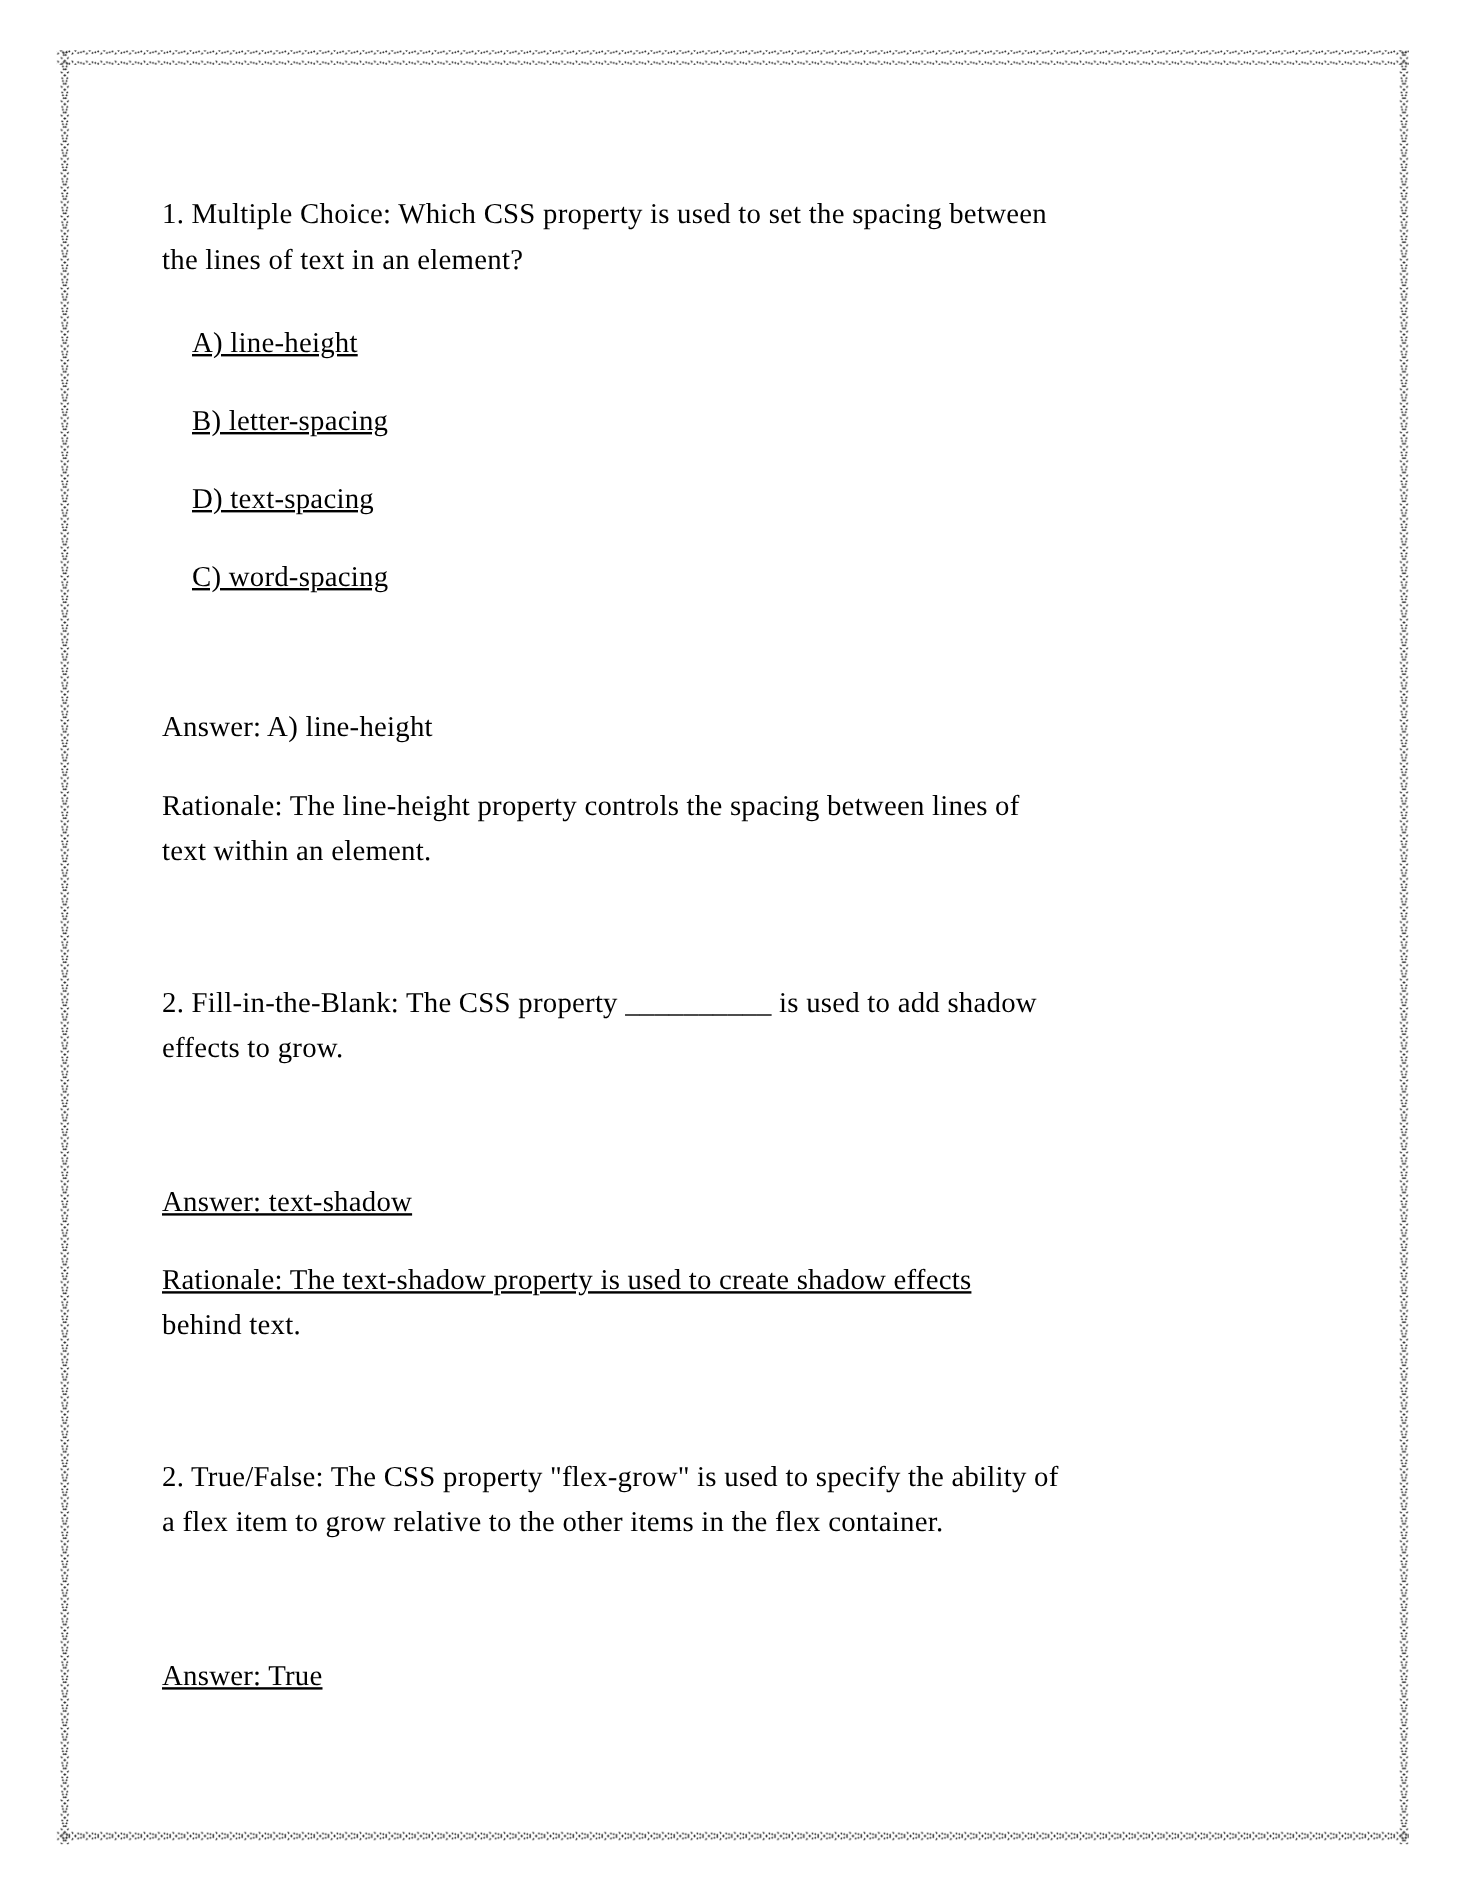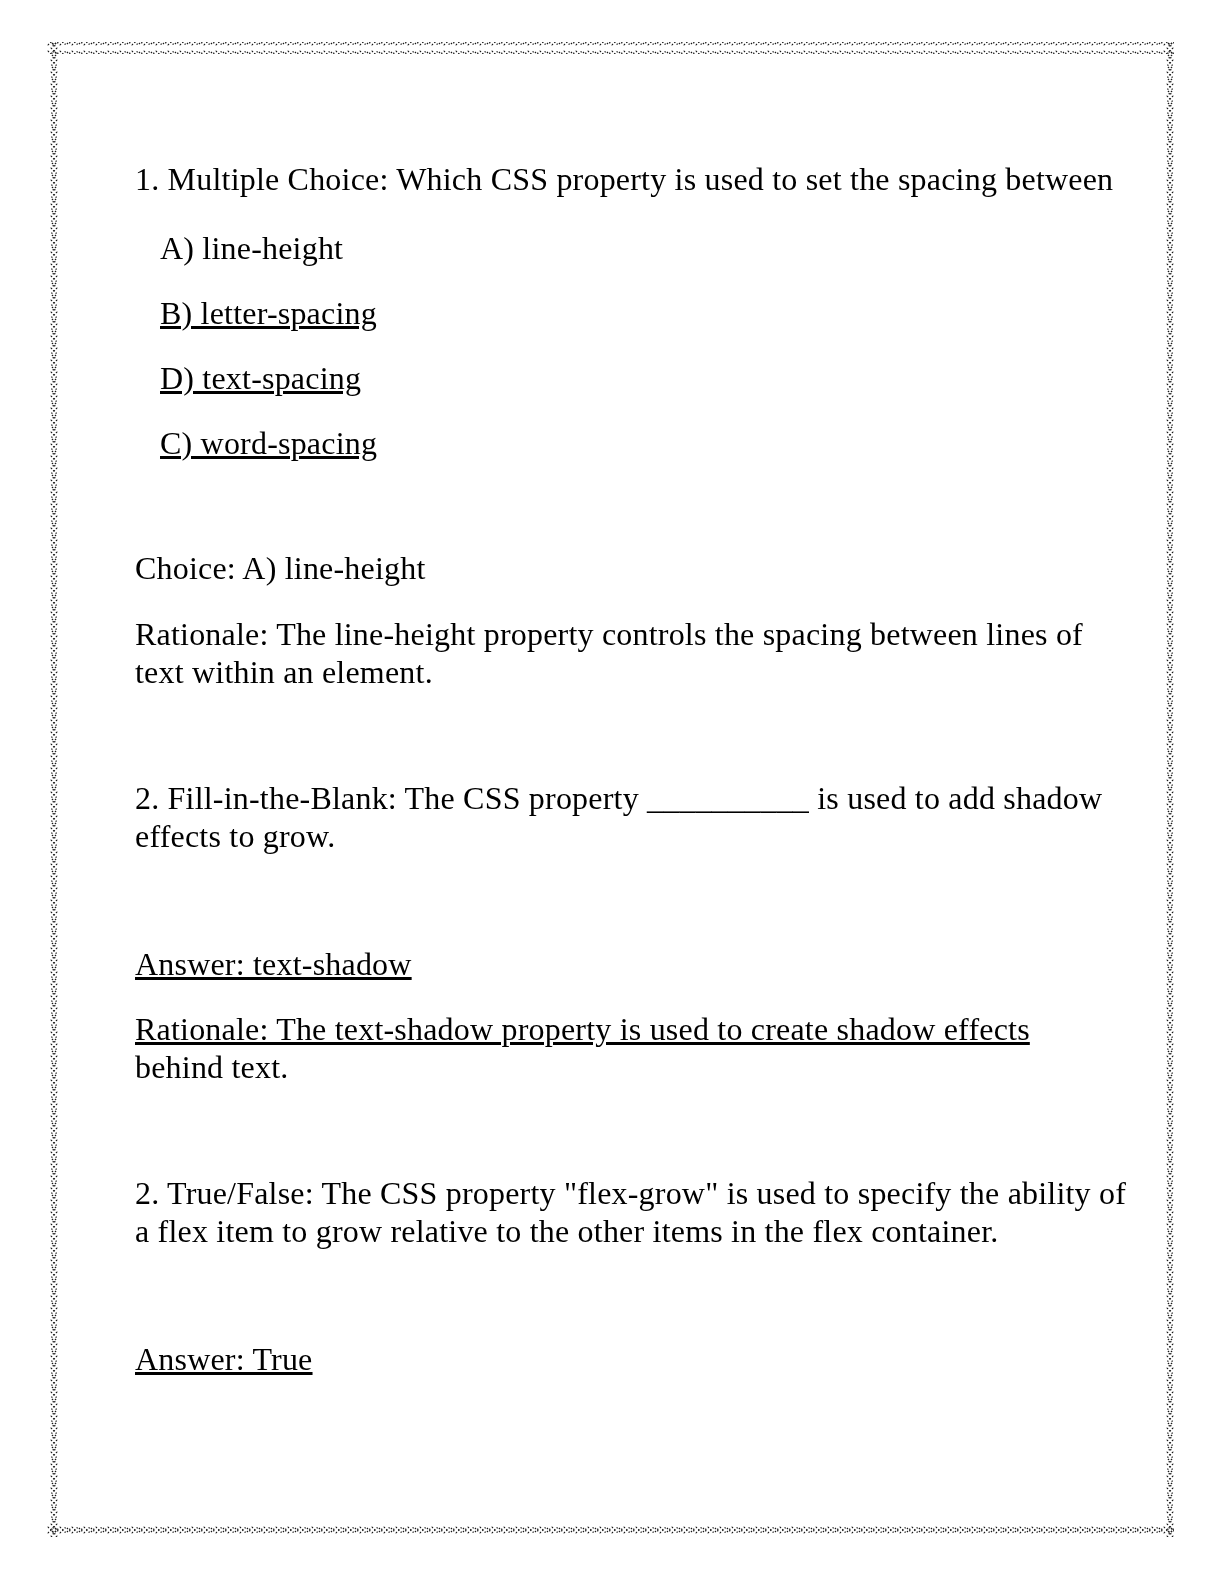--- a/index.html
+++ b/index.html
@@ -25,27 +25,27 @@
     pointer-events: none;
   }
   .content {
     position: absolute;
     left: 135px;
     top: 160px;
     width: 1005px;
   }
   .content p {
     margin: 0;
-    font-size: 32px;
+    font-size: 24px;
     line-height: 38px;
     white-space: nowrap;
     letter-spacing: 0.2px;
   }
   .indent { margin-left: 25px !important; }
-  .mt31 { margin-top: 31px !important; }
+  .mt31 { margin-top: 31px !important; text-decoration: underline; }
   .mt27 { margin-top: 27px !important; text-decoration: underline; }
   .mt28 { margin-top: 28px !important; }
   .mt87 { margin-top: 87px !important; }
   .mt88 { margin-top: 88px !important; font-family: Liberation Serif, serif; }
   .mt90 { margin-top: 90px !important; text-decoration: underline; }
 </style>
 </head>
 <body>
 
 <div class="page">
@@ -63,27 +63,28 @@
     </defs>
     <rect x="47" y="42" width="1127" height="12" fill="url(#zzh)"></rect>
     <rect x="47" y="1525" width="1127" height="12" fill="url(#zzh)"></rect>
     <rect x="47" y="42" width="12" height="1495" fill="url(#zzv)"></rect>
     <rect x="1162" y="42" width="12" height="1495" fill="url(#zzv)"></rect>
   </svg>
 
   <div class="content">
 
     <p>1. Multiple Choice: Which CSS property is used to set the spacing between</p>
+    <p>the lines of text in an element?</p>
 
     <p class="indent mt31">A) line-height</p>
     <p class="indent mt27">B) letter-spacing</p>
     <p class="indent mt27">D) text-spacing</p>
     <p class="indent mt27">C) word-spacing</p>
 
-    <p class="mt87">Choice: A) line-height</p>
+    <p class="mt87">Answer: A) line-height</p>
 
     <p class="mt28">Rationale: The line-height property controls the spacing between lines of</p>
     <p>text within an element.</p>
 
     <p class="mt88">2. Fill-in-the-Blank: The CSS property __________ is used to add shadow</p>
     <p>effects to grow.</p>
 
     <p class="mt90">Answer: text-shadow</p>
 
     <p class="mt27">Rationale: The text-shadow property is used to create shadow effects</p>

